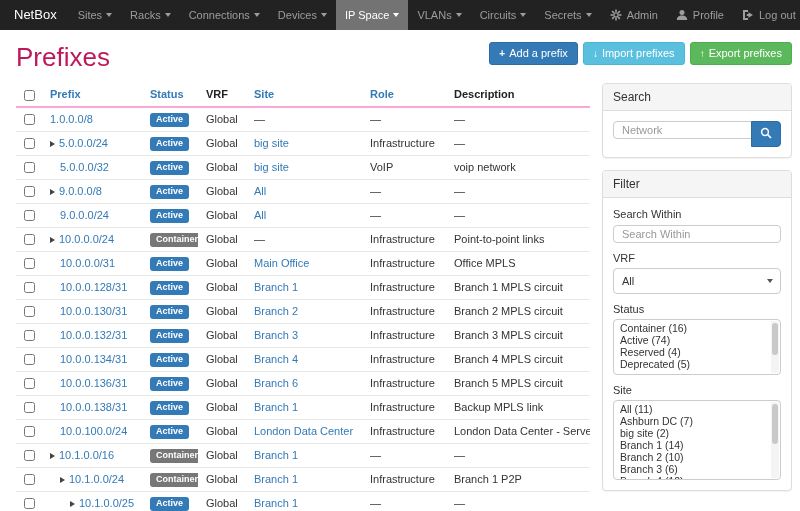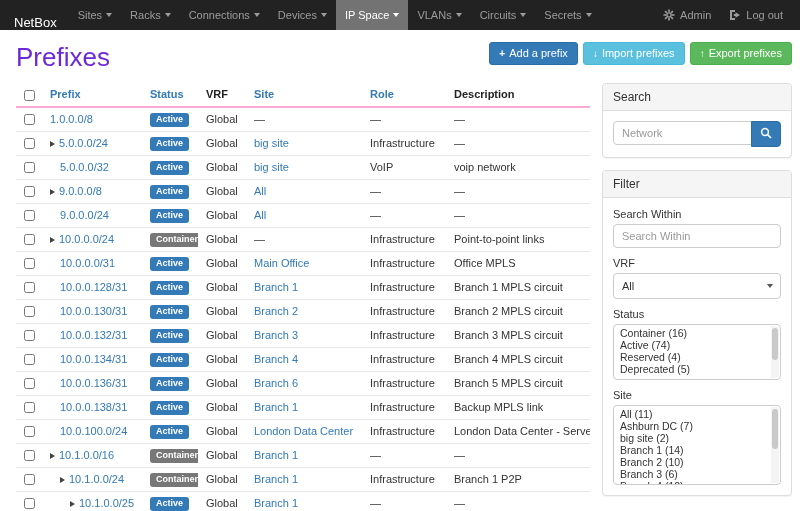--- a/index.html
+++ b/index.html
@@ -1,36 +1,36 @@
 <!DOCTYPE html>
 <html><head>
 <meta charset="utf-8">
 <style>
   * { box-sizing: border-box; }
   html, body { margin:0; padding:0; width:800px; height:511px; overflow:hidden;
     font-family:"Liberation Sans", sans-serif; background:#fff; color:#333; }
 
   
   .navbar { height:30px; background:#222; display:flex; align-items:stretch; padding:0 8px; }
-  .brand { color:#fff; font-size:13px; line-height:30px; padding:8px 12px 0 6px; cursor:pointer; }
+  .brand { color:#fff; font-size:13px; line-height:30px; padding:0 12px 0 6px; cursor:pointer; }
   .nav-menu { display:flex; }
   .nav-item { color:#9d9d9d; font-size:11px; display:flex; align-items:center; gap:4px;
     padding:0 9px; cursor:pointer; white-space:nowrap; }
   .nav-item.active { background:#737373; color:#fff; }
   .caret-down { width:0; height:0; border-left:3px solid transparent; border-right:3px solid transparent;
     border-top:4px solid currentColor; display:inline-block; }
   .nav-right { margin-left:auto; display:flex; }
   .nav-right .nav-item { gap:5px; }
   .nav-right svg { display:block; }
 
   
   .content { padding:0 8px 0 16px; }
   .page-header { overflow:hidden; }
   .action-buttons { float:right; margin-top:12px; display:flex; gap:5px; }
-  h1.page-title { font-size:26px; font-weight:400; margin:12px 0 10px; color:#6d28d9; }
+  h1.page-title { font-size:26px; font-weight:400; margin:12px 0 10px; color:#be185d; }
   .btn { font-size:11px; line-height:13px; padding:4px 9px; border-radius:3px; color:#fff;
     border:1px solid transparent; display:flex; align-items:center; gap:4px; cursor:pointer;
     font-family:inherit; }
   .btn .glyph { font-size:10px; font-weight:bold; }
   .btn-primary { background:#337ab7; border-color:#2e6da4; }
   .btn-info { background:#5bc0de; border-color:#46b8da; }
   .btn-success { background:#5cb85c; border-color:#4cae4c; }
 
   
   .layout { display:flex; gap:12px; align-items:flex-start; }
@@ -55,21 +55,21 @@
   .cb { width:11px; height:11px; margin:0; vertical-align:middle; }
 
   
   .panel { border:1px solid #ddd; border-radius:4px; margin-bottom:12px; background:#fff;
     box-shadow:0 1px 1px rgba(0,0,0,.05); }
   .panel-heading { background:#f5f5f5; border-bottom:1px solid #ddd; padding:6px 10px;
     font-size:12px; color:#333; border-radius:3px 3px 0 0; }
   .panel-body { padding:10px; }
   .form-label { font-size:11px; color:#333; margin:9px 0 4px; }
   .form-label:first-child { margin-top:0; }
-  .tinput { width:100%; height:24px; border:1px solid #ccc; border-radius:4px; padding:3px 8px;
+  .tinput { width:100%; height:18px; border:1px solid #ccc; border-radius:4px; padding:3px 8px;
     font-size:11px; color:#555; font-family:inherit; background:#fff; }
   .tinput::placeholder { color:#999; }
   .input-group { display:flex; }
   .input-group .tinput { border-radius:4px 0 0 4px; flex:1; min-width:0; }
   .search-btn { width:30px; height:26px; background:#337ab7; border:1px solid #2e6da4;
     border-radius:0 4px 4px 0; display:flex; align-items:center; justify-content:center;
     cursor:pointer; margin-left:-1px; }
   .fselect { position:relative; height:26px; border:1px solid #ccc; border-radius:4px;
     font-size:11px; display:flex; align-items:center; padding:0 18px 0 8px; color:#333;
     background:#fff; cursor:pointer; }
@@ -134,20 +134,29 @@
               <line x1="9" y1="6" x2="11.5" y2="6"></line>
               <line x1="2.1" y1="2.1" x2="3.9" y2="3.9"></line>
               <line x1="8.1" y1="8.1" x2="9.9" y2="9.9"></line>
               <line x1="9.9" y1="2.1" x2="8.1" y2="3.9"></line>
               <line x1="3.9" y1="8.1" x2="2.1" y2="9.9"></line>
             </g>
             <circle cx="6" cy="6" r="2.1" fill="#222" stroke="#9d9d9d" stroke-width="1.4"></circle>
           </svg>
         </span>
         <span>Admin</span>
+      </div>
+      <div class="nav-item">
+        <span>
+          <svg width="12" height="12" viewBox="0 0 12 12" fill="#9d9d9d">
+            <circle cx="6" cy="3.4" r="2.5"></circle>
+            <path d="M0.8 11c0-2.9 2.3-4.4 5.2-4.4s5.2 1.5 5.2 4.4z"></path>
+          </svg>
+        </span>
+        <span>Profile</span>
       </div>
       <div class="nav-item">
         <span>
           <svg width="12" height="12" viewBox="0 0 12 12" fill="#9d9d9d">
             <path d="M1 1h5v2H3v6h3v2H1z"></path>
             <path d="M6.5 3.2L11 6 6.5 8.8V7H4.8V5h1.7z"></path>
           </svg>
         </span>
         <span>Log out</span>
       </div>

